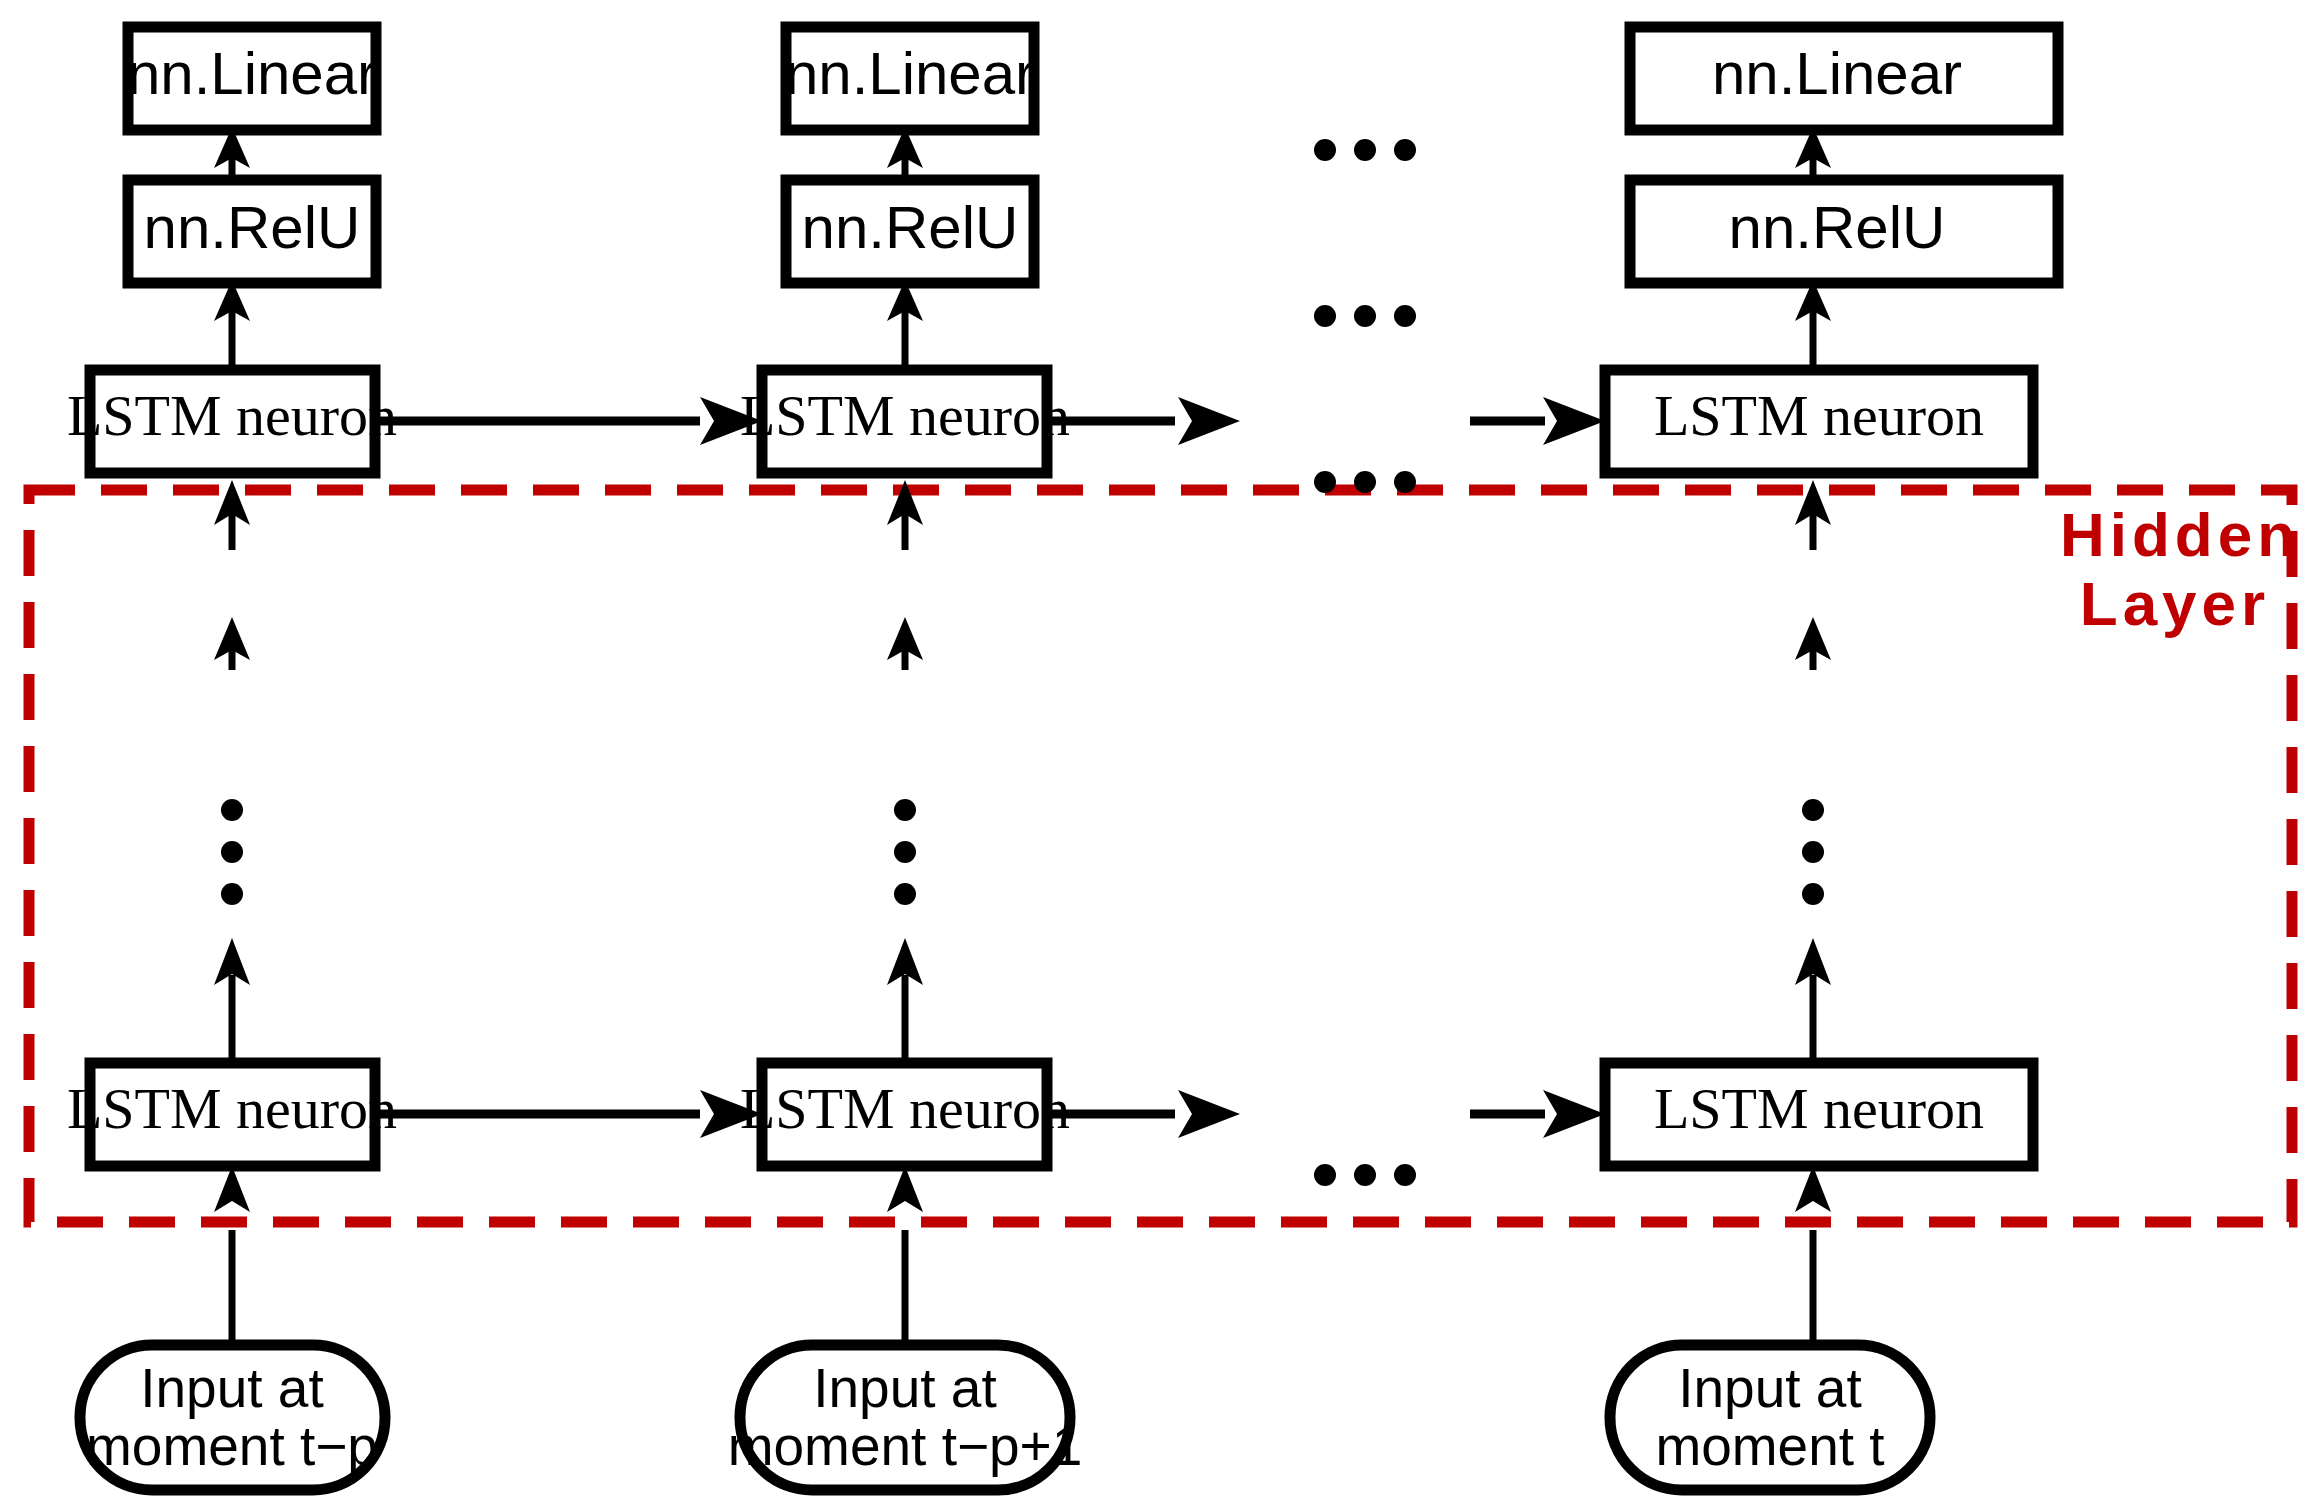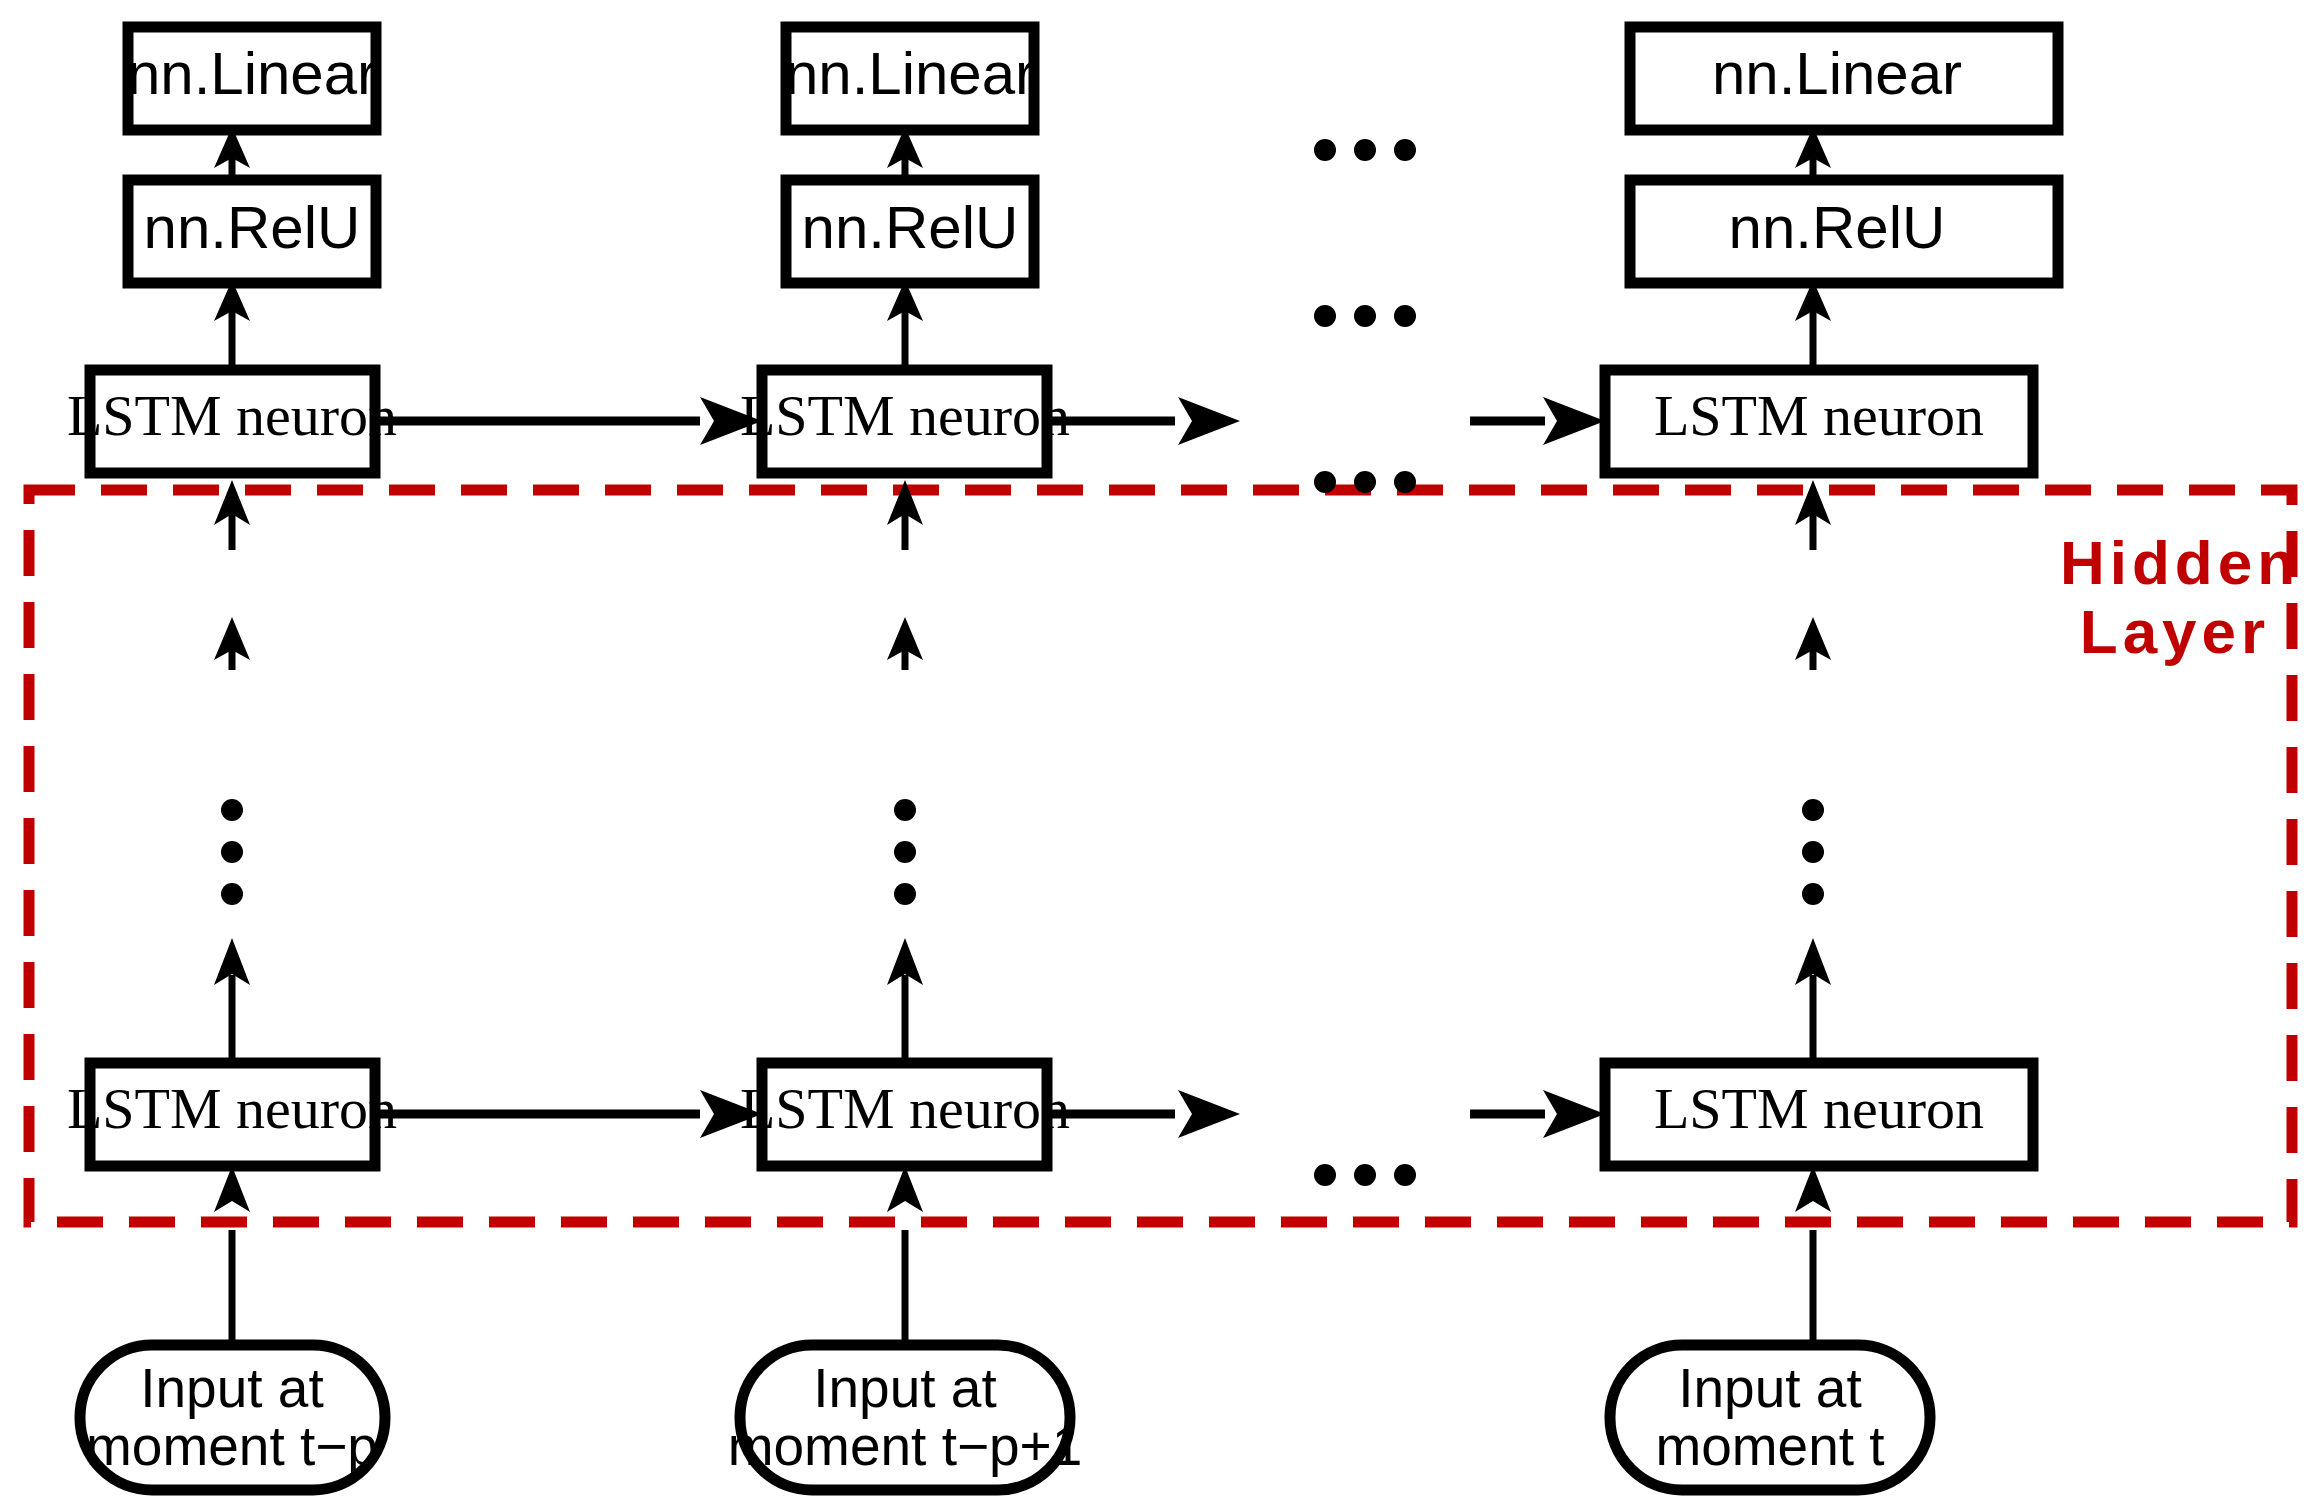--- a/index.html
+++ b/index.html
@@ -230,16 +230,16 @@
     <circle class="dot" cx="1325" cy="482" r="11"></circle>
     <circle class="dot" cx="1365" cy="482" r="11"></circle>
     <circle class="dot" cx="1405" cy="482" r="11"></circle>
 
     <circle class="dot" cx="1325" cy="1175" r="11"></circle>
     <circle class="dot" cx="1365" cy="1175" r="11"></circle>
     <circle class="dot" cx="1405" cy="1175" r="11"></circle>
 
   </svg>
 
-  <div class="hidden-label" style="left:2060px; top:528px; width:230px;">Hidden
+  <div class="hidden-label" style="left:2060px; top:500px; width:230px;">Hidden
 Layer</div>
 
 </div>
 
 </body></html>

